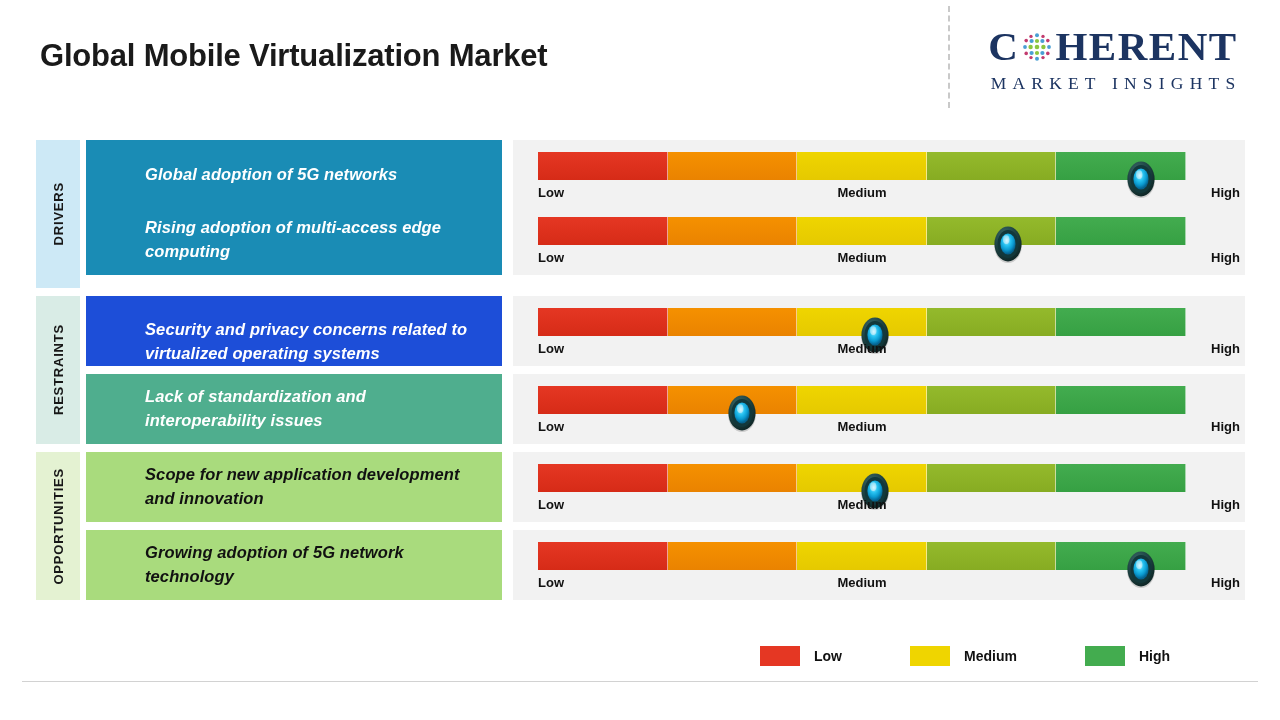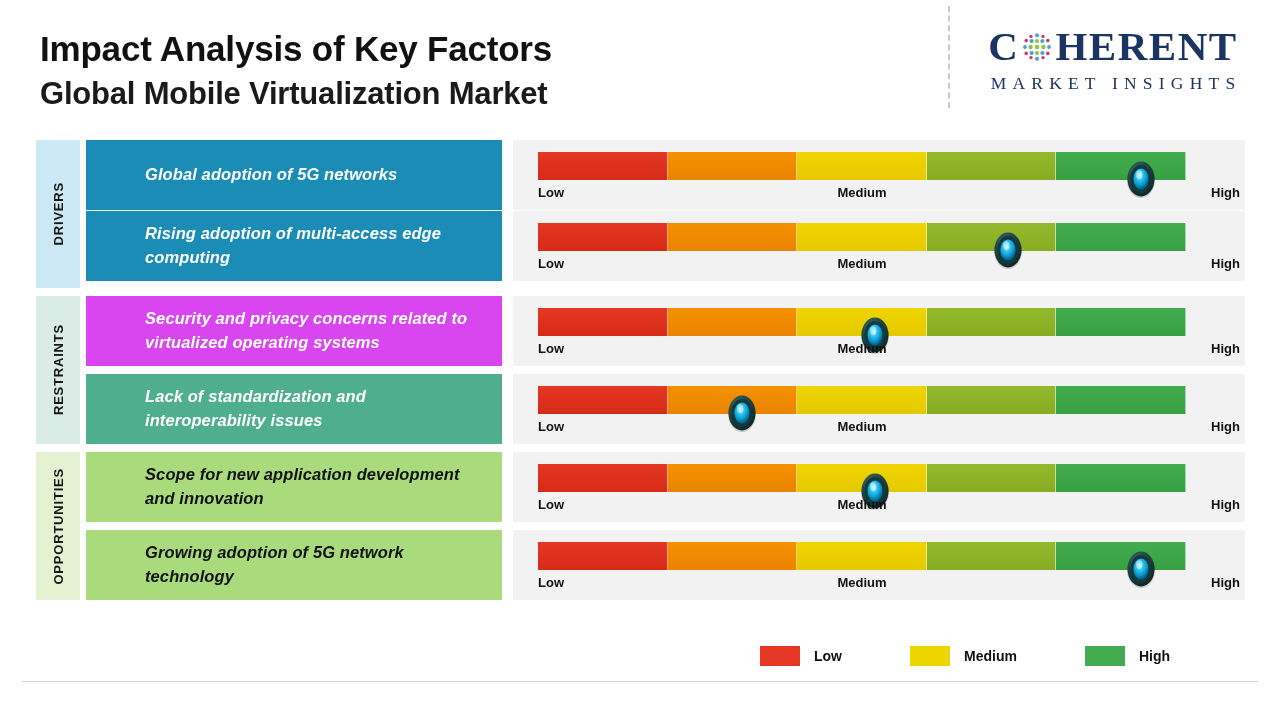--- a/index.html
+++ b/index.html
@@ -120,21 +120,20 @@
   }
   .source b{font-weight:bold;color:#111111;}
 </style>
 </head>
 <body>
 
 <div class="slide">
 
   <div class="header">
     <div class="title-block">
-      <div class="title-main">Impact Analysis of Key Factors</div>
       <div class="title-sub">Global Mobile Virtualization Market</div>
     </div>
 
     <div class="hdr-divider"></div>
 
     <div class="logo">
       <div class="logo-top">
         <span>C</span>
         <span class="logo-globe">
           <svg viewBox="0 0 34 34" xmlns="http://www.w3.org/2000/svg">
@@ -208,21 +207,21 @@
                 </svg>
               </div>
             </div>
             <div class="scale">
               <span class="lo">Low</span>
               <span class="md">Medium</span>
               <span class="hi">High</span>
             </div>
           </div>
         </div>
-        <div class="row" style="position: absolute; left: 0px; top: 71px; width: 1280px;">
+        <div class="row" style="position: absolute; left: 0px; top: 65px; width: 1280px;">
           <div class="factor" style="background: rgb(26, 140, 181);">
             <span style="color: rgb(255, 255, 255);">Rising adoption of multi-access edge computing</span>
           </div>
           <div class="gauge">
             <div class="bar">
               <div class="seg s0"></div>
               <div class="seg s1"></div>
               <div class="seg s2"></div>
               <div class="seg s3"></div>
               <div class="seg s4"></div>
@@ -255,21 +254,21 @@
               <span class="hi">High</span>
             </div>
           </div>
         </div>
       </div>
       <div class="cat-group" style="position: absolute; left: 0px; top: 156px; width: 1280px; height: 148px;">
         <div class="cat-tab" style="top: 0px; height: 148px; background: rgb(217, 236, 230);">
           <span>RESTRAINTS</span>
         </div>
         <div class="row" style="position: absolute; left: 0px; top: 0px; width: 1280px;">
-          <div class="factor" style="background: #d946ef;">
+          <div class="factor" style="background: #1d4ed8; align-items: flex-end;">
             <span style="color: rgb(255, 255, 255);">Security and privacy concerns related to virtualized operating systems</span>
           </div>
           <div class="gauge">
             <div class="bar">
               <div class="seg s0"></div>
               <div class="seg s1"></div>
               <div class="seg s2"></div>
               <div class="seg s3"></div>
               <div class="seg s4"></div>
               <div class="marker" style="left: 52%;">

